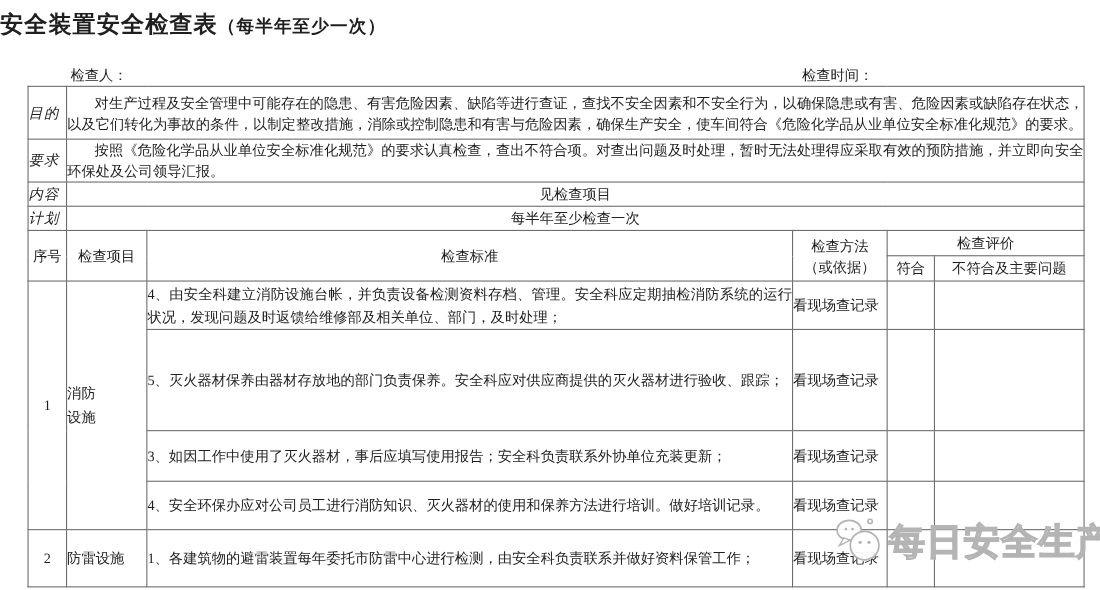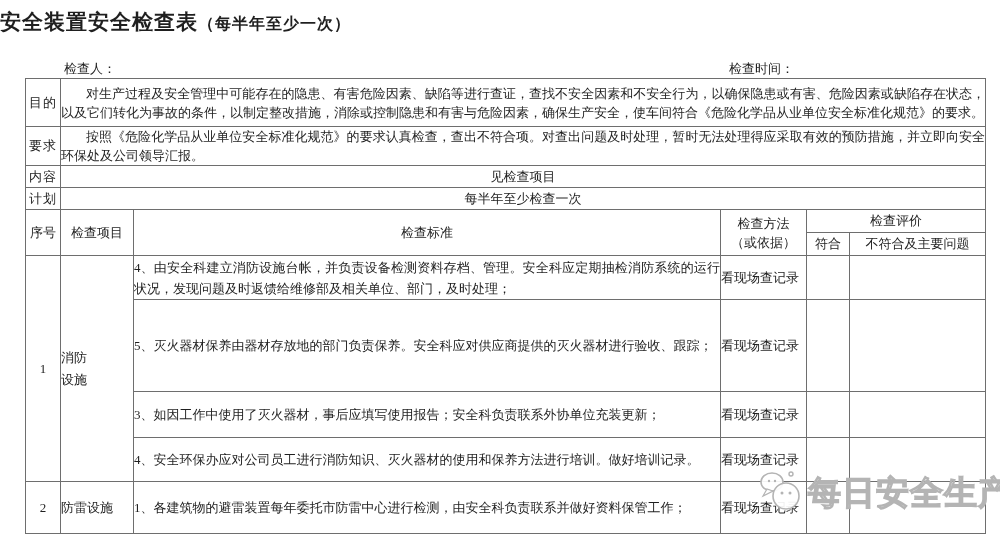--- a/index.html
+++ b/index.html
@@ -17,21 +17,21 @@
   .info-time      { left:693px; }
 
   table.form {
     position:absolute; left:25px; top:78px; width:960px;
     border-collapse:collapse; table-layout:fixed;
   }
   table.form td {
     border:1px solid #6e6e6e; font-size:13px; color:#1f1f1f;
     padding:0; vertical-align:middle; overflow:hidden;
   }
-  td.lbl { text-align:center; letter-spacing:1px; }
+  td.lbl { text-align:left; letter-spacing:1px;font-style:italic; }
   td.meta { padding:1px 8px; line-height:19px; text-align:justify; font-size:12.5px; }
   td.meta.indent { text-indent:25px; }
   td.meta.center { text-align:center; text-indent:0; font-size:13px;margin-top:28px; }
   td.hdr { text-align:center; }
   td.method-hdr { text-align:center; white-space:pre-line; line-height:19px; }
   td.seq { text-align:center; }
   td.item { text-align:left; white-space:pre-line; line-height:22px; }
   td.std { padding:2px 22px 2px 10px; line-height:21px; text-align:justify; vertical-align:middle; }
   td.mth { padding:3px 11px; line-height:21px; text-align:justify; vertical-align:top;margin-left:34px; }
   tr.h48{height:48px} tr.h36{height:36px} tr.h22{height:22px} tr.h23{height:23px}

